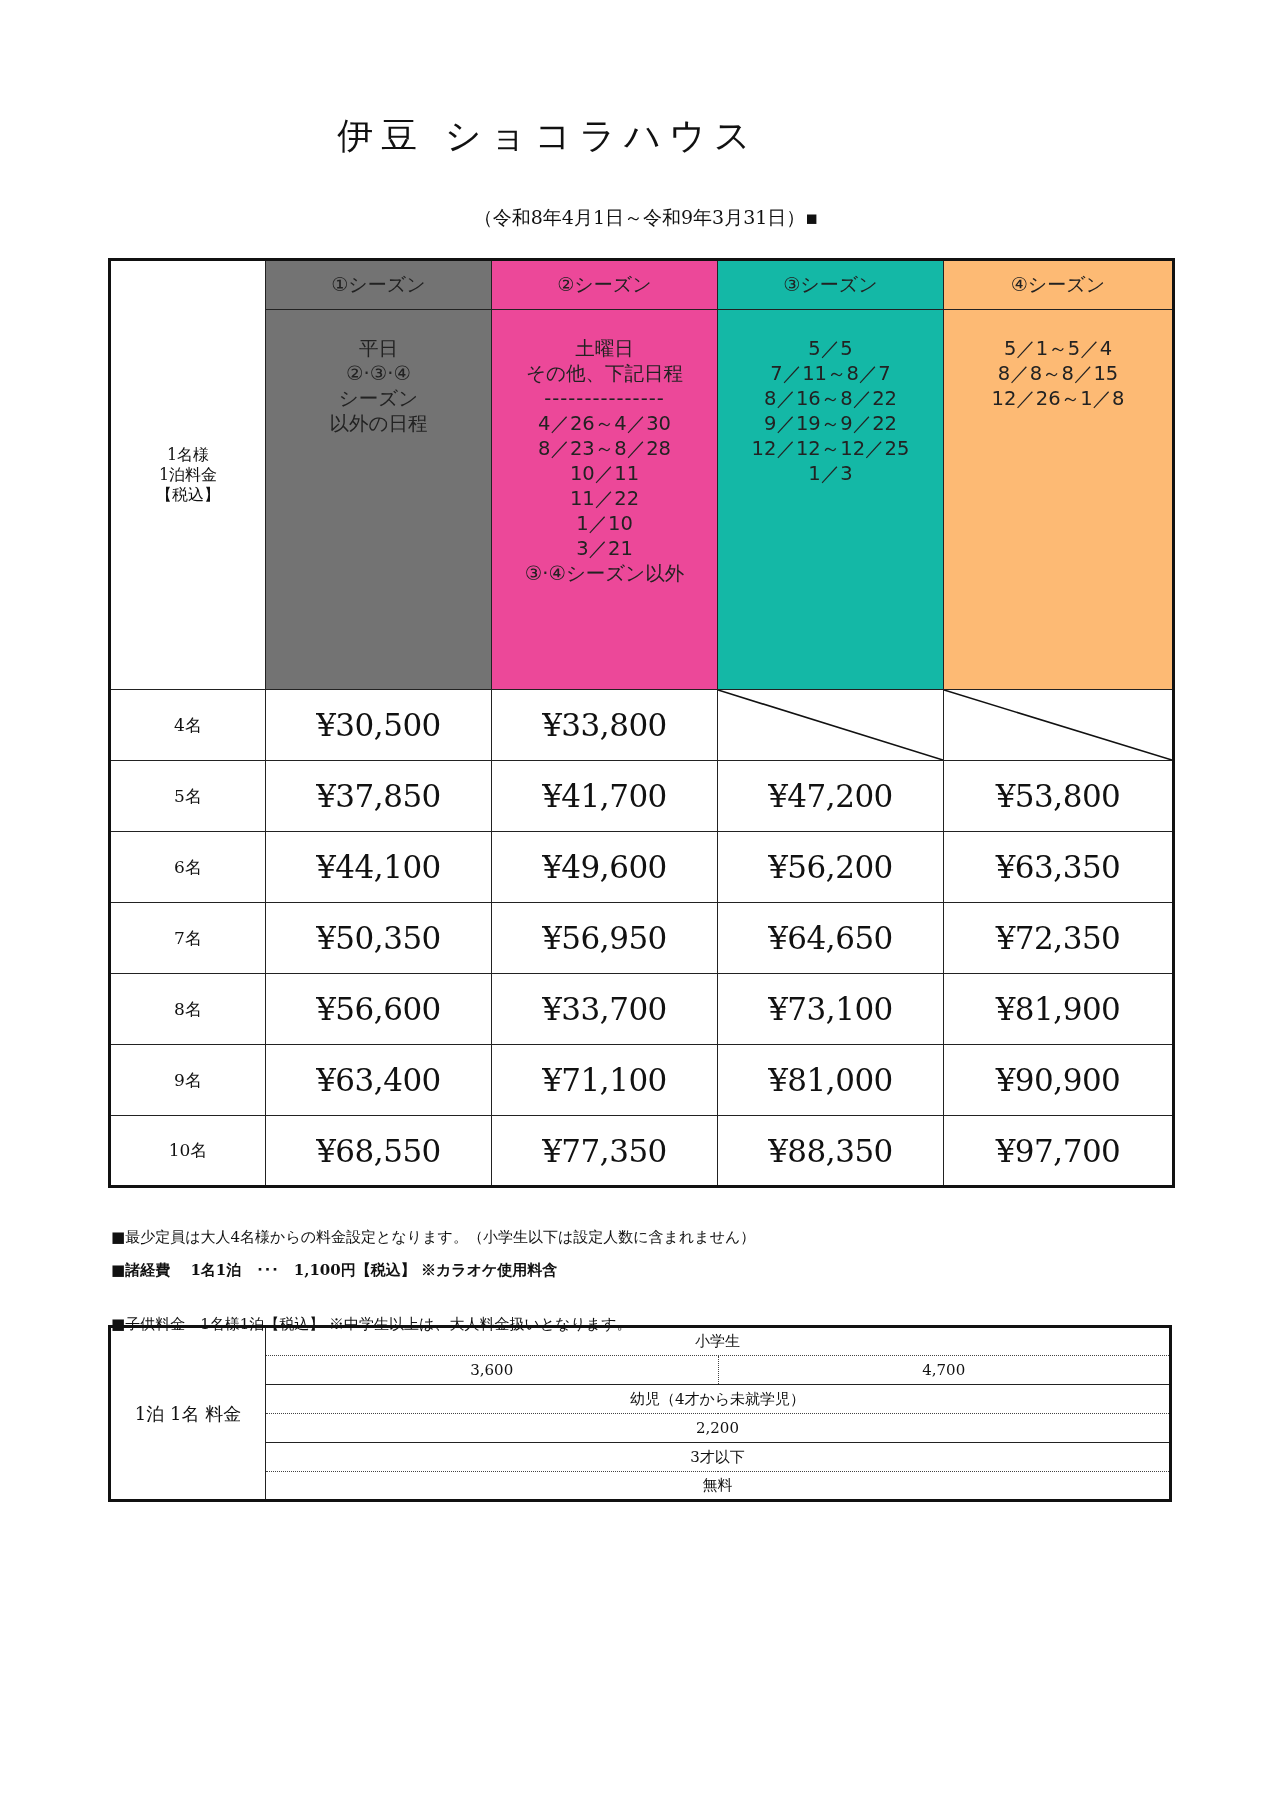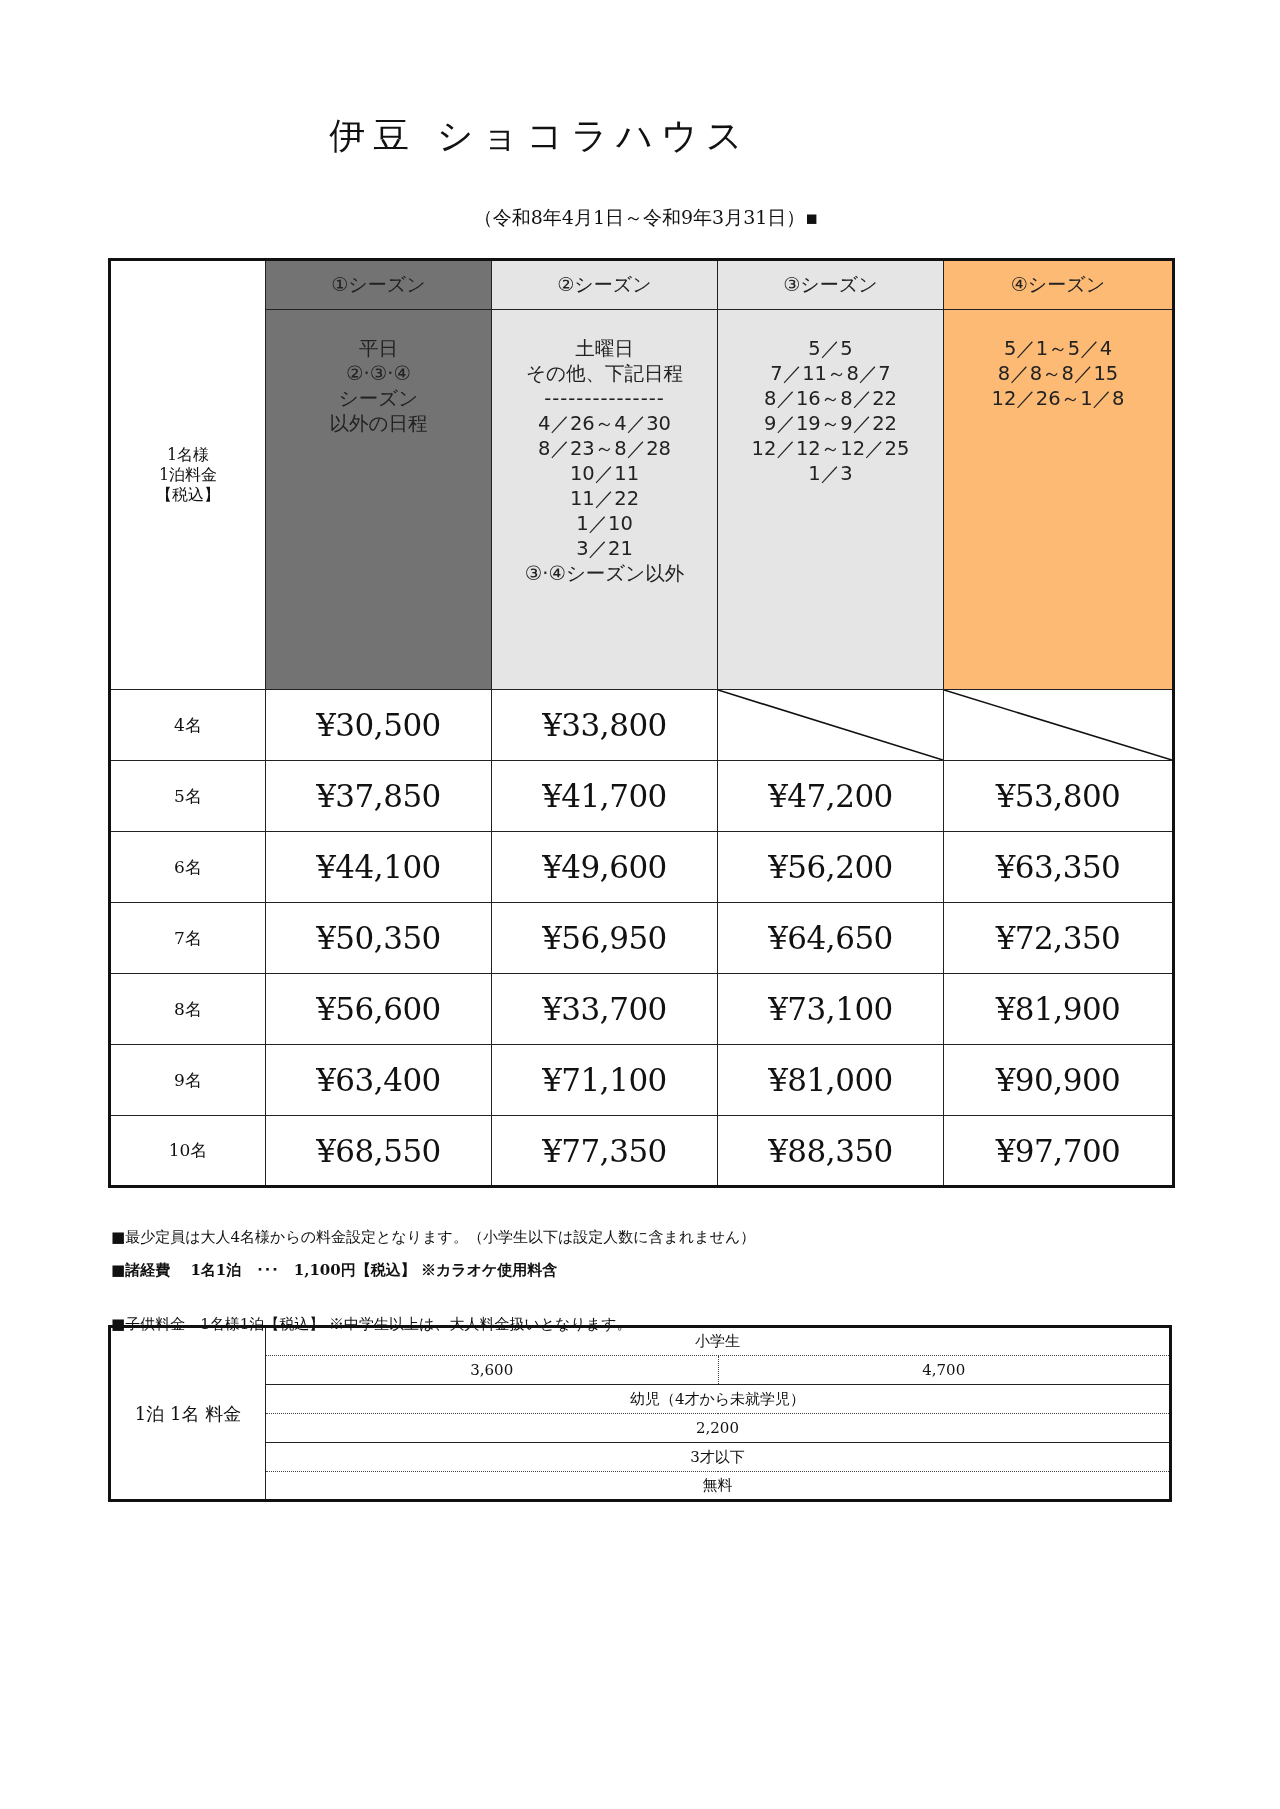--- a/index.html
+++ b/index.html
@@ -1,20 +1,20 @@
 <!DOCTYPE html>
 <html><head>
   <meta charset="utf-8">
   <style>
     * { box-sizing: border-box; margin: 0; padding: 0; }
     html, body { width: 1280px; height: 1809px; background: #ffffff; }
     body { position: relative; font-family: "DejaVu Serif", "Liberation Serif", serif; color: #111; }
 
     .title {
-      position: absolute; left: 8px; top: 112px; width: 1064px;
+      position: absolute; left: 16px; top: 112px; width: 1064px;
       text-align: center; font-size: 36px; letter-spacing: 8px; font-weight: normal;
       font-family: "DejaVu Serif", serif;
     }
     .period {
       position: absolute; left: 0; top: 205px; width: 1280px;
       text-align: center; font-size: 19px; padding-left: 12px;
     }
 
     
     .main-table {
@@ -24,22 +24,22 @@
     .main-table td { border: 1.5px solid #222; text-align: center; vertical-align: middle; }
     .main-table col.c0 { width: 156px; }
     .main-table col.cs { width: 226px; }
     .main-table col.c4 { width: 230px; }
 
     .season-head { height: 50px; font-family: "DejaVu Sans", sans-serif; font-size: 19px; color: #222; }
     .season-desc { height: 380px; vertical-align: top !important; padding-top: 26px;
       font-family: "DejaVu Sans", sans-serif; font-size: 19.5px; line-height: 25px; color: #222; }
     .rowlabel { font-size: 16px; line-height: 20px; }
     .s1 { background: #737373; }
-    .s2 { background: #e5e5e5; }
-    .s3 { background: #e5e5e5; }
+    .s2 { background: #ec4899; }
+    .s3 { background: #14b8a6; }
     .s4 { background: #fdba74; }
     .desc-line { display: block; white-space: nowrap; }
     .dash-line { display: block; letter-spacing: 1px; overflow: hidden; white-space: nowrap; }
 
     .price-row td { height: 71px; }
     .price-label { font-size: 17px; }
     .price { font-size: 31px; font-family: "DejaVu Serif", "Liberation Serif", serif; letter-spacing: -0.5px; }
     .na-cell { position: relative; padding: 0; background: #fff; }
     .na-cell svg { position: absolute; left: 0; top: 0; width: 100%; height: 100%; }
 

